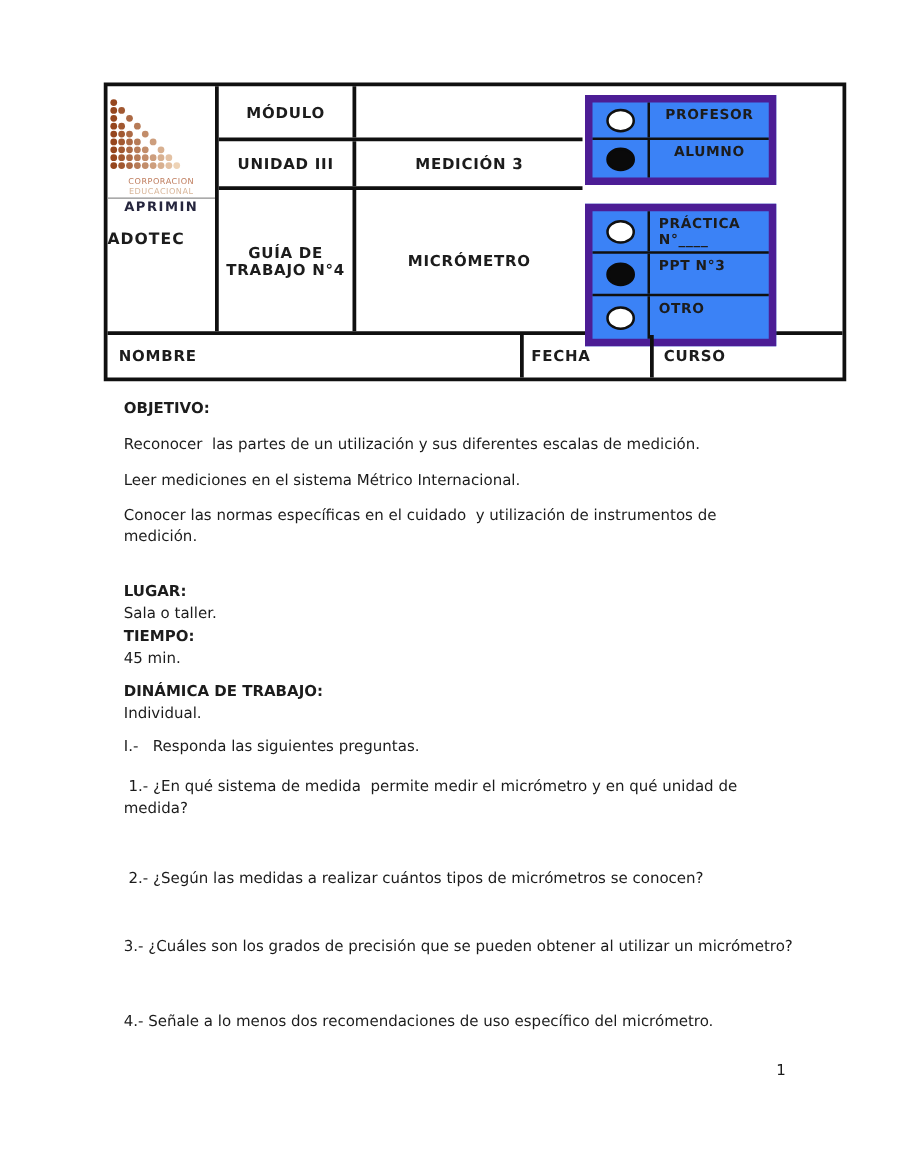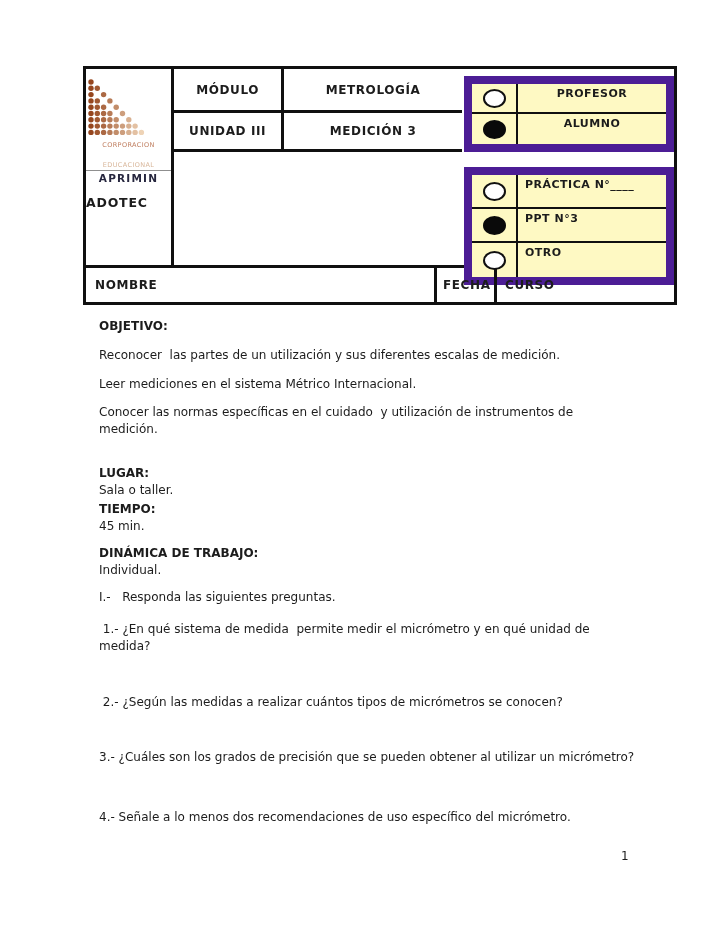--- a/index.html
+++ b/index.html
@@ -19,41 +19,41 @@
   .hrow1 { height:44px; }
   .hrow2 { height:39px; }
   .hrow3 { flex:1; border-bottom:none; }
   .hcell-l { width:110px; border-right:3px solid #101010; display:flex; align-items:center; justify-content:center; text-align:center;
              font-weight:bold; font-size:12px; letter-spacing:.6px; padding:2px 6px; }
   .hcell-r { flex:1; display:flex; align-items:center; justify-content:center; text-align:center;
              font-weight:bold; font-size:12px; letter-spacing:.6px; padding:2px 6px; }
   .hcol4 { flex:1; border-left:3px solid #101010; margin-left:-3px; }
   .hcol4 { border-left:none; }
   .hcol4-inner { padding:7px 0 0 5px; }
-  .cbox { width:210px; border:8px solid #4c1d95; background:#fef9c3; }
+  .cbox { width:153px; border:6px solid #4c1d95; background:#3b82f6; }
   .cbox2 { margin-top:15px; }
   .cbrow { display:flex; border-bottom:2px solid #101010; }
   .cbrow:last-child { border-bottom:none; }
   .cbrow-g1 { height:30px; }
   .cbrow-g2 { height:34px; }
   .cbcircle-cell { width:46px; border-right:2px solid #101010; display:flex; align-items:center; justify-content:center; }
   .circle { width:23px; height:19px; border:2px solid #101010; border-radius:50%; background:#fff; }
   .circle.filled { background:#0a0a0a; border-color:#0a0a0a; }
   .cblabel { flex:1; font-weight:bold; font-size:11px; letter-spacing:.5px; padding-top:3px; }
   .cblabel.center { text-align:center; }
   .cblabel.left { padding-left:7px; }
   .hbottom { display:flex; height:37px; border-top:3px solid #101010; }
   .fcell { display:flex; align-items:center; font-weight:bold; font-size:12px; letter-spacing:.6px; }
   .fname { flex:1; padding-left:9px; }
   .fdate { width:60px; border-left:3px solid #101010; padding-left:6px; }
-  .fcourse { width:180px; border-left:3px solid #101010; padding-left:8px; }
+  .fcourse { width:154px; border-left:3px solid #101010; padding-left:8px;margin-left:44px; }
   
   .logo-dots { display:block; }
   .logo-l1 { font-size:6.5px; letter-spacing:.4px; color:#bf7d5e; margin-top:2px; text-align:center; }
-  .logo-l2 { font-size:6.5px; letter-spacing:.4px; color:#d8b69a; text-align:center; border-bottom:1px solid #8f8f8f; padding-bottom:1px;margin-top:12px; }
+  .logo-l2 { font-size:6.5px; letter-spacing:.4px; color:#d8b69a; text-align:center; border-bottom:1px solid #8f8f8f; padding-bottom:1px; }
   .logo-l3 { font-size:10.5px; font-weight:bold; color:#26263e; letter-spacing:1.2px; text-align:center; margin-top:1px; }
   .org-name { margin-top:11px; font-weight:bold; font-size:12.5px; letter-spacing:.8px; }
   
   .docbody { position:absolute; left:99px; top:318px; width:548px; font-size:12px; line-height:17px; }
   .b { font-weight:bold; }
   .para { white-space:pre-wrap; }
   .p1 { margin-top:12px; } .p2 { margin-top:12px; } .p3 { margin-top:11px; width:535px; }
   .detail { display:flex;flex-direction:column; }
   .d1 { margin-top:27px; } .d2 { margin-top:2px; } .d3 { margin-top:10px; }
   .dlabel-w { width:127px; flex:none; }
@@ -119,25 +119,28 @@
           </svg>
         <div class="logo-l1">CORPORACION</div>
         <div class="logo-l2">EDUCACIONAL</div>
         <div class="logo-l3">APRIMIN</div>
         <div class="org-name">ADOTEC</div>
       </div>
 
       <div class="hmid">
         <div class="hrow hrow1">
           <div class="hcell-l">MÓDULO</div>
-          <div class="hcell-r">METROLOGÍA</div>
         </div>
         <div class="hrow hrow2">
           <div class="hcell-l">UNIDAD III</div>
           <div class="hcell-r">MEDICIÓN 3</div>
+        </div>
+        <div class="hrow hrow3">
+          <div class="hcell-l">GUÍA DE TRABAJO N°4</div>
+          <div class="hcell-r">MICRÓMETRO</div>
         </div>
       </div>
 
       <div class="hcol4">
         <div class="hcol4-inner">
           <div class="cbox">
             <div class="cbrow cbrow-g1">
               <div class="cbcircle-cell">
                 <span class="circle"></span>
               </div>

